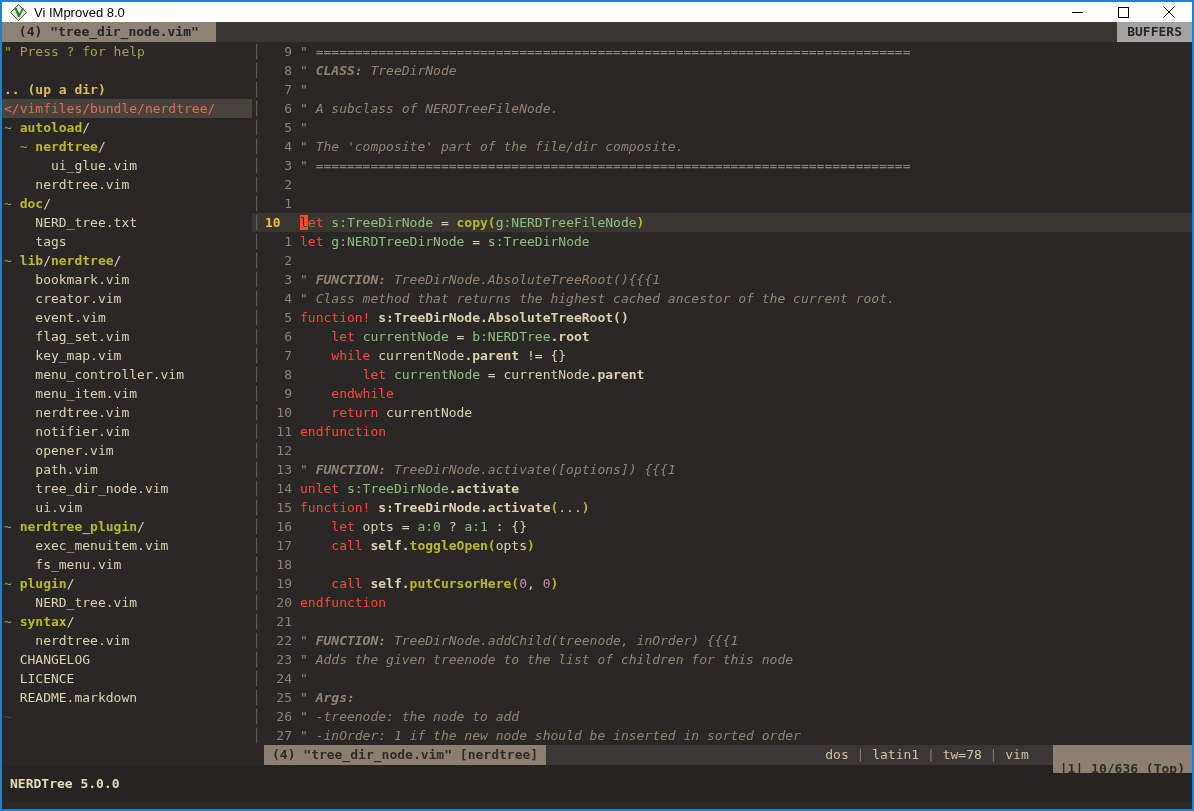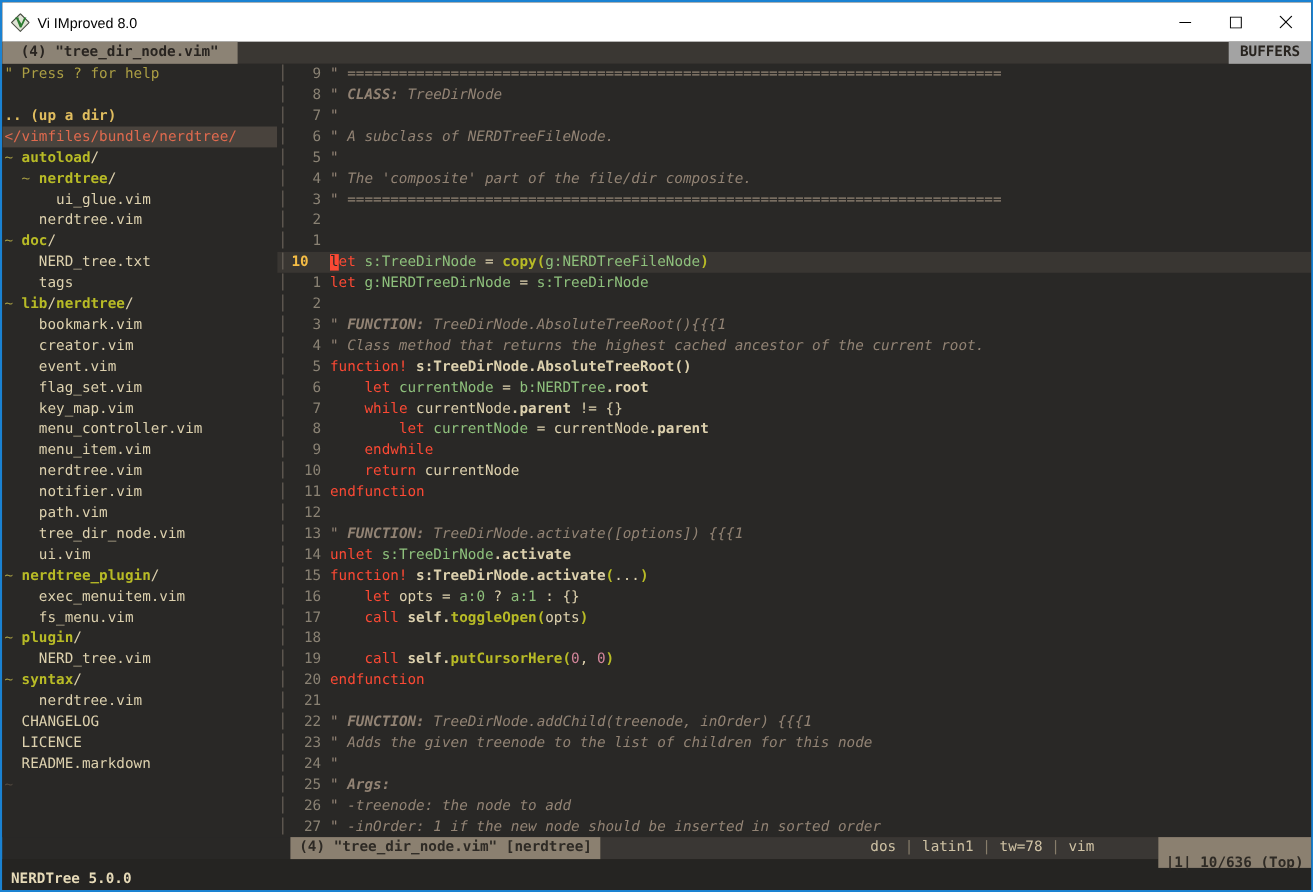--- a/index.html
+++ b/index.html
@@ -3,21 +3,21 @@
 <meta charset="utf-8">
 <style>
   * { margin:0; padding:0; box-sizing:border-box; }
   html,body { background:#444; }
   .win {
     position:relative; width:1194px; height:811px;
     border:2px solid #1a82d2; background:#292826; overflow:hidden;
     font-family:"DejaVu Sans Mono", monospace;
   }
   
-  .titlebar { height:36px; background:#ffffff; display:flex; align-items:center; }
+  .titlebar { height:20px; background:#ffffff; display:flex; align-items:center; }
   .appicon { width:17px; height:17px; margin-left:8px; flex:0 0 auto; }
   .apptitle { font-family:"Liberation Sans", sans-serif; font-size:13px; color:#000; margin-left:7px; }
   .winbtns { margin-left:auto; display:flex; height:100%; }
   .winbtn { width:46px; height:100%; display:flex; align-items:center; justify-content:center; background:transparent; border:none; cursor:default; }
   
   .tabline { height:20px; background:#3a3733; display:flex; align-items:stretch; }
   .tab { background:#8c8375; color:#282420; font-weight:bold; font-size:13px; line-height:20px; padding:0 9px; white-space:pre; }
   .tabfill { flex:1; }
   .bufferslab { background:#a3a3a3; color:#282420; font-weight:bold; font-size:13px; line-height:20px; padding:0 10px; }
   
@@ -45,21 +45,21 @@
   .t-a  { color:#8ec07c; }
   .t-g  { color:#b8bb26; font-weight:bold; }
   .t-f  { color:#ddd1ae; }
   .t-fb { color:#ddd1ae; font-weight:bold; }
   .t-p  { color:#d3869b; }
   .t-cur { background:#fb4934; color:#2b2926; }
   
   .statusline { height:20px; display:flex; font-size:13px; line-height:20px; white-space:pre; }
   .st-nerdtree { width:262px; flex:0 0 auto; background:#0f766e; color:#e6dab8; font-weight:bold; padding-left:8px;margin-top:29px; }
   .st-file { flex:0 0 auto; background:#8b8070; color:#2e2a25; font-weight:bold; padding:0 8px; }
-  .st-mid { flex:1; background:#3a3734; color:#cfc2a4; text-align:right; padding-right:58px; }
+  .st-mid { flex:1; background:#3a3734; color:#cfc2a4; text-align:right; padding-right:24px; }
   .st-mid .pipe { color:#877d6b; }
   .st-pos { flex:0 0 auto; background:#8b8070; color:#2e2a25; font-weight:bold; padding:14px 7px; }
   
   .cmdline { height:36px; background:#252422; }
 </style>
 </head>
 <body>
 
 <div class="win">
 
@@ -111,20 +111,21 @@
         <div class="s-row"><span class="sk-tilde">~ </span><span class="sk-dir">lib</span><span class="sk-fg">/</span><span class="sk-dir">nerdtree</span><span class="sk-fg">/</span></div>
         <div class="s-row"><span class="sk-fg">    bookmark.vim</span></div>
         <div class="s-row"><span class="sk-fg">    creator.vim</span></div>
         <div class="s-row"><span class="sk-fg">    event.vim</span></div>
         <div class="s-row"><span class="sk-fg">    flag_set.vim</span></div>
         <div class="s-row"><span class="sk-fg">    key_map.vim</span></div>
         <div class="s-row"><span class="sk-fg">    menu_controller.vim</span></div>
         <div class="s-row"><span class="sk-fg">    menu_item.vim</span></div>
         <div class="s-row"><span class="sk-fg">    nerdtree.vim</span></div>
         <div class="s-row"><span class="sk-fg">    notifier.vim</span></div>
+        <div class="s-row"><span class="sk-fg">    opener.vim</span></div>
         <div class="s-row"><span class="sk-fg">    path.vim</span></div>
         <div class="s-row"><span class="sk-fg">    tree_dir_node.vim</span></div>
         <div class="s-row"><span class="sk-fg">    ui.vim</span></div>
         <div class="s-row"><span class="sk-tilde">~ </span><span class="sk-dir">nerdtree_plugin</span><span class="sk-fg">/</span></div>
         <div class="s-row"><span class="sk-fg">    exec_menuitem.vim</span></div>
         <div class="s-row"><span class="sk-fg">    fs_menu.vim</span></div>
         <div class="s-row"><span class="sk-tilde">~ </span><span class="sk-dir">plugin</span><span class="sk-fg">/</span></div>
         <div class="s-row"><span class="sk-fg">    NERD_tree.vim</span></div>
         <div class="s-row"><span class="sk-tilde">~ </span><span class="sk-dir">syntax</span><span class="sk-fg">/</span></div>
         <div class="s-row"><span class="sk-fg">    nerdtree.vim</span></div>

